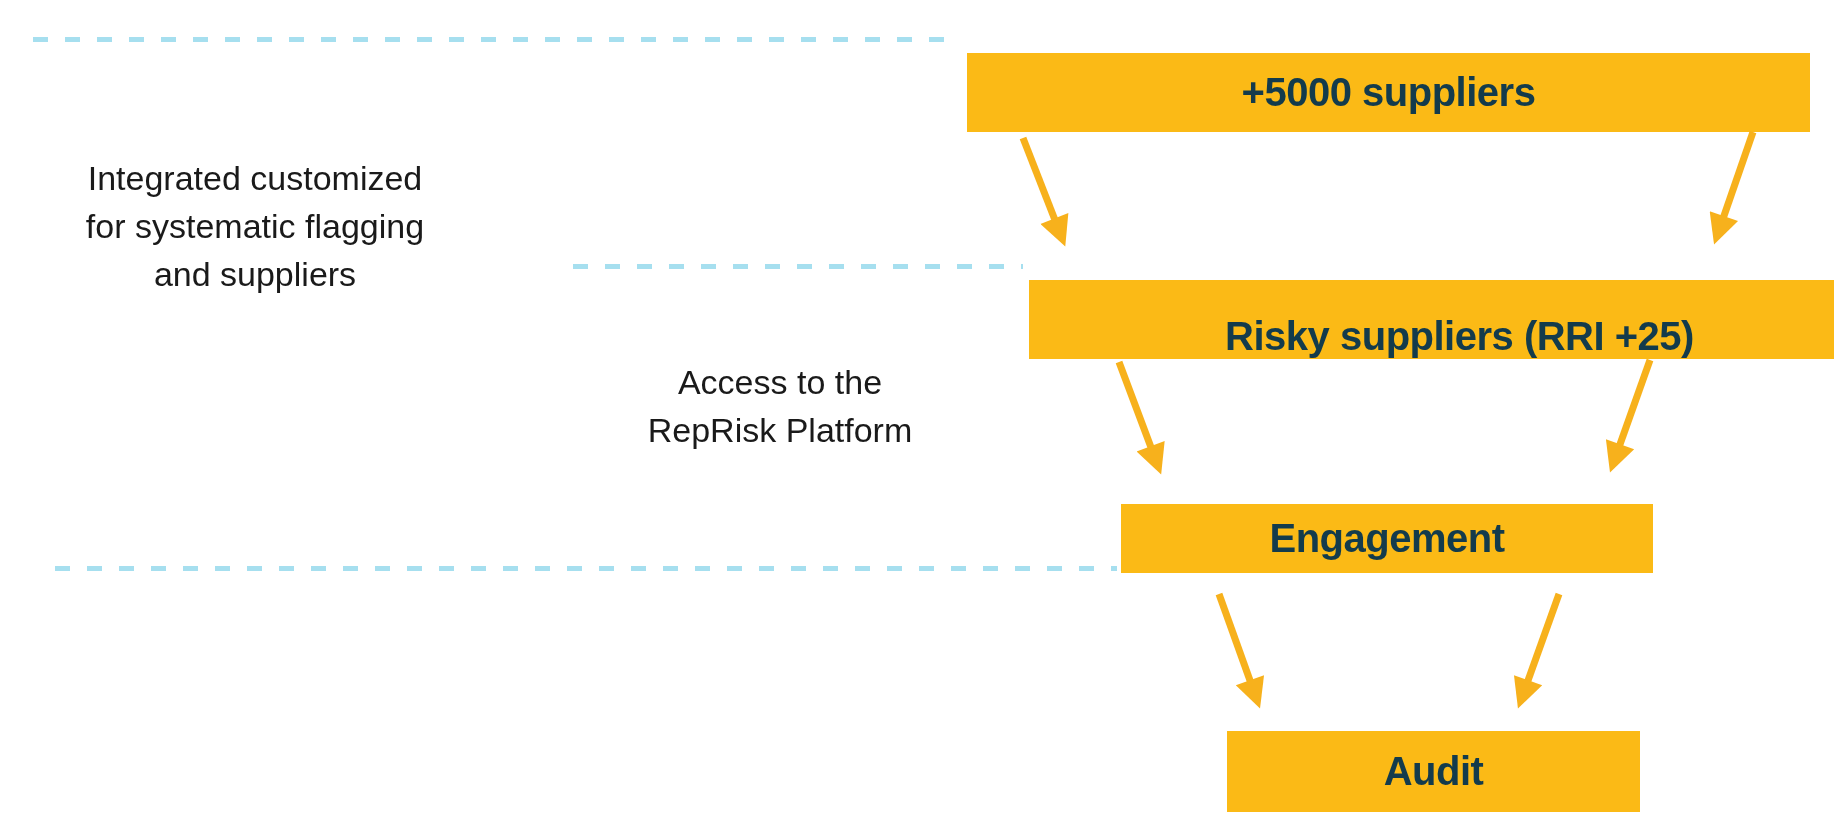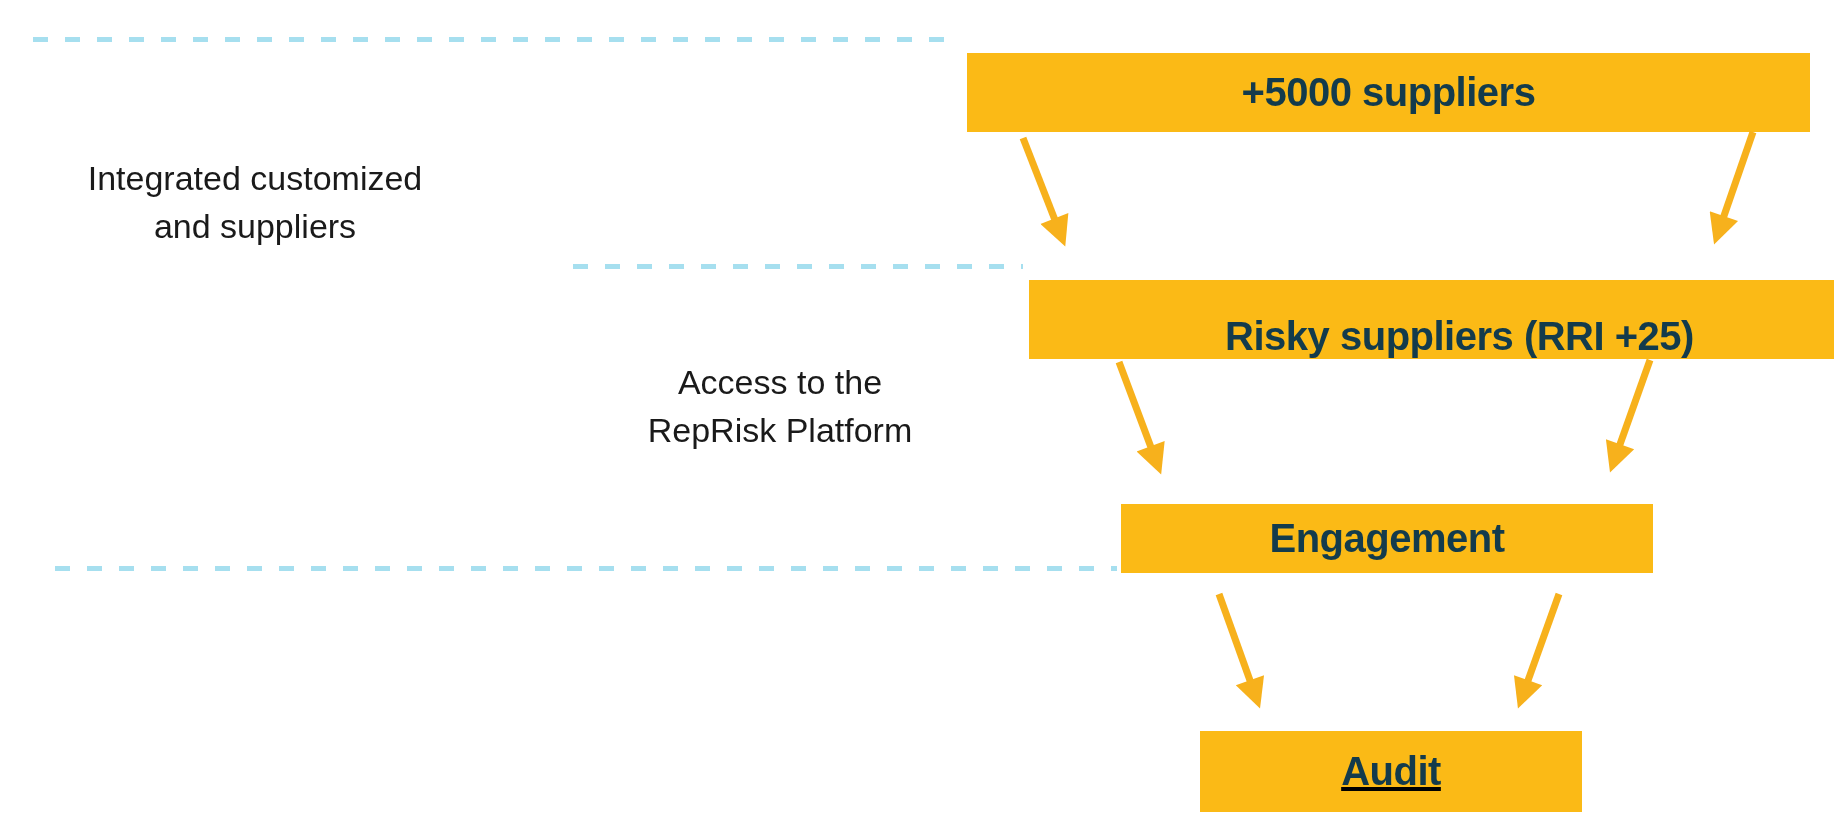--- a/index.html
+++ b/index.html
@@ -44,21 +44,21 @@
   .bar span {
     color: var(--bar-text, #133B4C);
     font-weight: bold;
     font-size: 40px;
     letter-spacing: -0.5px;
     white-space: nowrap;
   }
   .bar-1 { left: 967px;  top: 41px;  width: 843px; height: 79px; }
   .bar-2 { left: 1029px; top: 268px; width: 861px; height: 79px; align-items: flex-end; }
   .bar-3 { left: 1121px; top: 492px; width: 532px; height: 69px; }
-  .bar-4 { left: 1200px; top: 719px; width: 382px; height: 81px; text-decoration: underline; }
+  .bar-4 { left: 1227px; top: 719px; width: 413px; height: 81px; }
 
   
   .annotation {
     position: absolute;
     text-align: center;
     color: var(--annotation-text, #1A1A1A);
     font-size: 34px;
     line-height: 48px;
   }
   .annotation-1 { left: 30px;  top: 142px; width: 450px; margin-top: 12px; }
@@ -84,20 +84,21 @@
 <body>
 
 <div class="canvas">
 
   <div class="dash-line dash-1"></div>
   <div class="dash-line dash-2"></div>
   <div class="dash-line dash-3"></div>
 
   <div class="annotation annotation-1">
     <div>Integrated customized</div>
+    <div>for systematic flagging</div>
     <div>and suppliers</div>
   </div>
   <div class="annotation annotation-2">
     <div>Access to the</div>
     <div>RepRisk Platform</div>
   </div>
 
   <div class="bar bar-1">
     <span>+5000 suppliers</span>
   </div>

